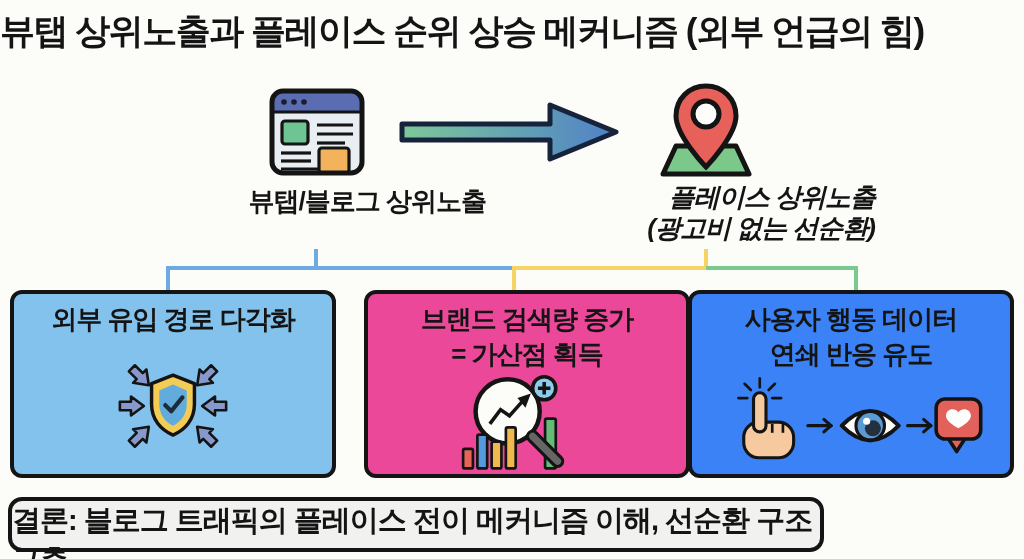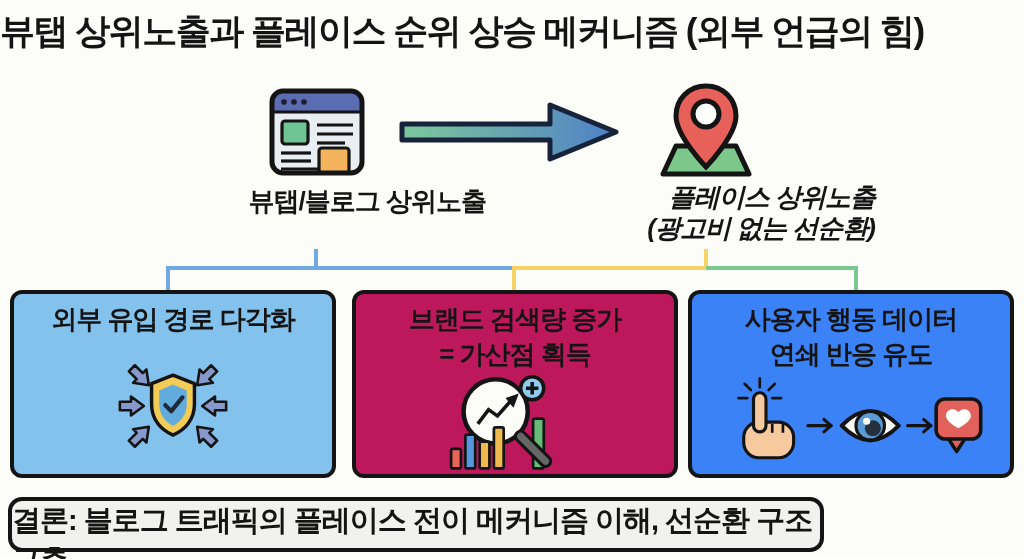--- a/index.html
+++ b/index.html
@@ -12,21 +12,21 @@
   .trans-arrow{left:398px;top:97px;width:226px;height:70px;}
   .target-icon{left:656px;top:80px;width:100px;height:102px;}
   .flow-label{position:absolute;text-align:right;font-size:26px;font-weight:800;
     line-height:31px;letter-spacing:-1px;}
   .source-label{left:150px;top:186px;width:336px;}
   .target-label{left:545px;top:182px;width:330px;font-style:italic;}
   .connector{position:absolute;left:0;top:0;width:1024px;height:559px;pointer-events:none;}
   .card{position:absolute;top:290px;width:326px;height:188px;border:4px solid #141414;
     border-radius:12px;box-sizing:border-box;display:flex;flex-direction:column;align-items:center;}
   .card-blue{left:10px;background:#82c2ec;}
-  .card-yellow{left:352px;background:#be185d;}
+  .card-yellow{left:364px;background:#ec4899;}
   .card-green{left:688px;background:#3b82f6;}
   .card-text{margin-top:8px;text-align:center;font-size:26px;font-weight:800;
     line-height:35px;letter-spacing:-1px;}
   .card-icon{flex:1;display:flex;align-items:center;justify-content:center;width:100%;}
   .conclusion{position:absolute;left:8px;top:497px;width:816px;height:55px;background:#f1f1ef;
     border:4px solid #141414;border-radius:14px;box-sizing:border-box;display:flex;
     align-items:flex-start;justify-content:center;font-size:29px;font-weight:800;letter-spacing:-1px;}
 </style>
 </head>
 <body>

